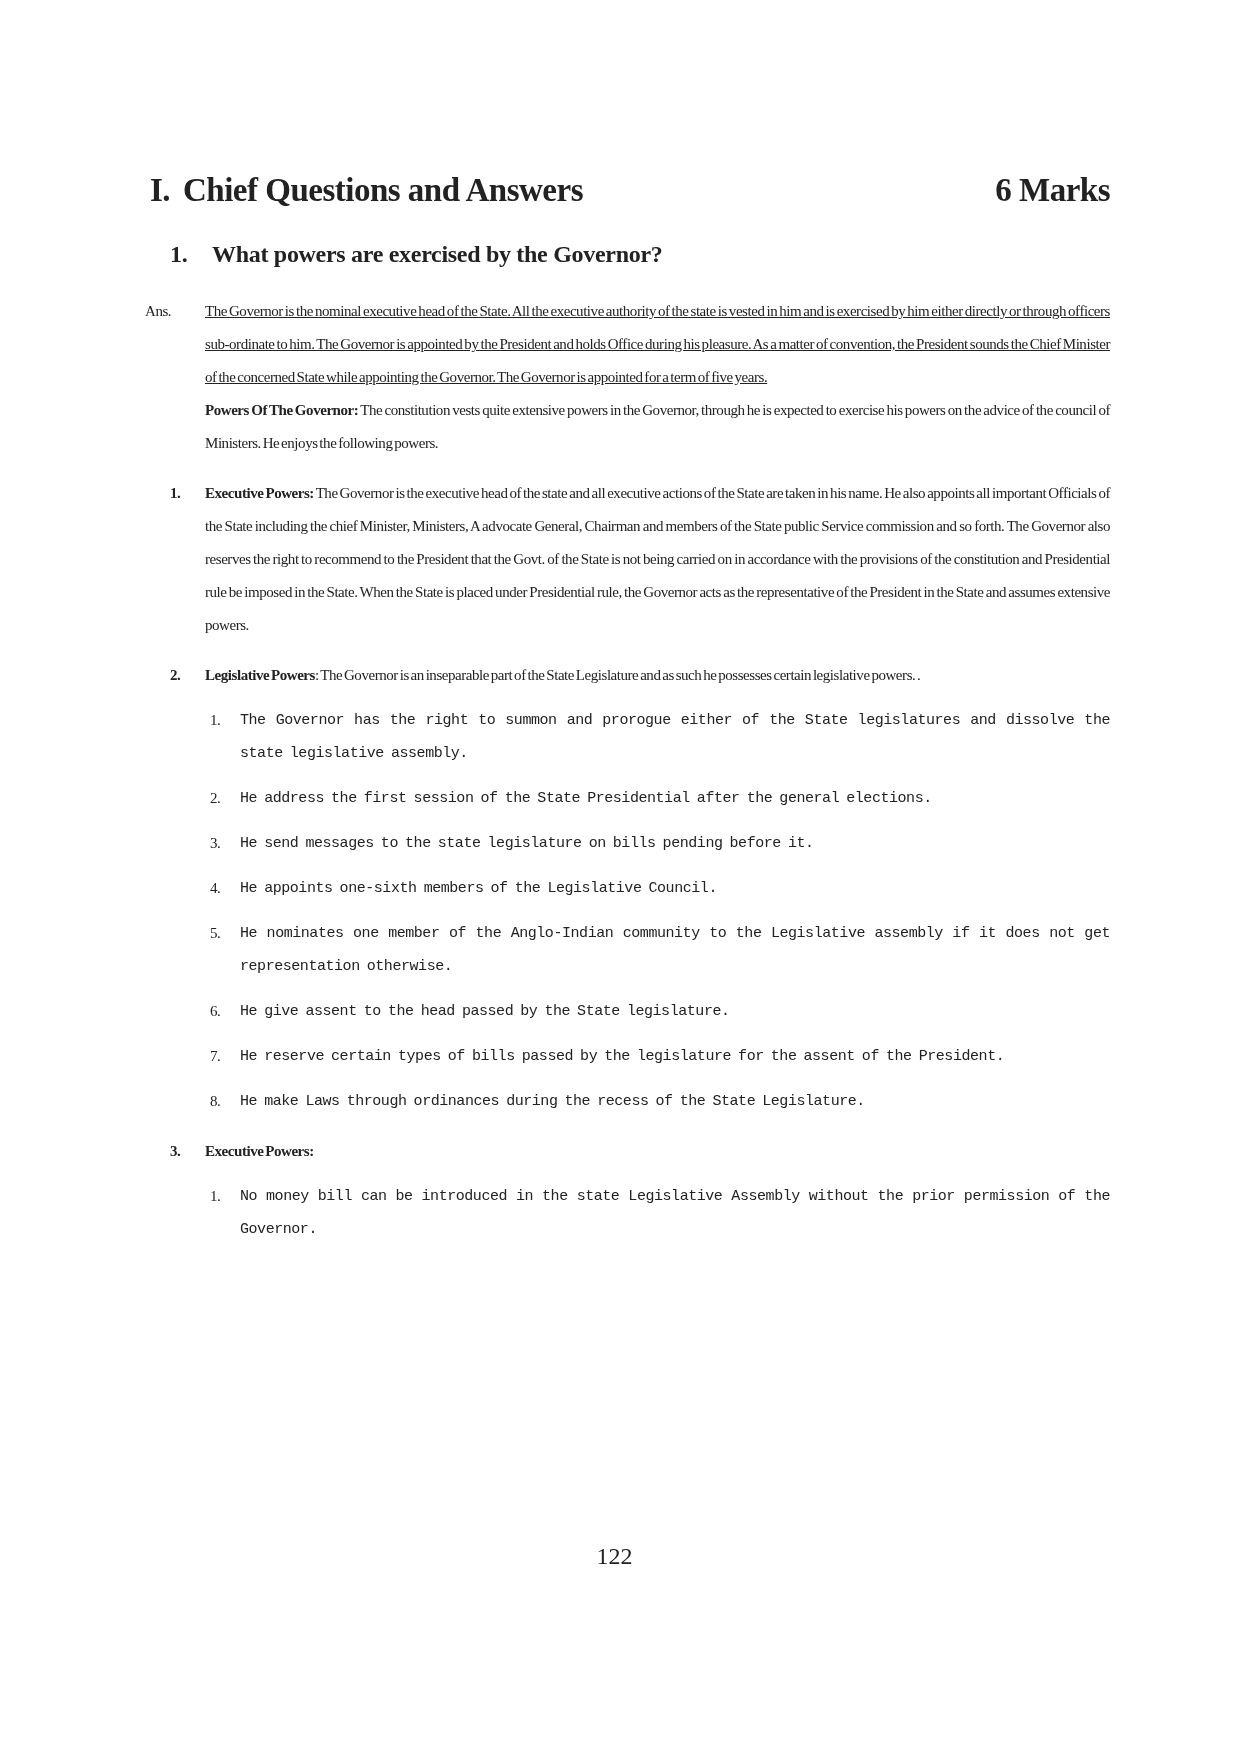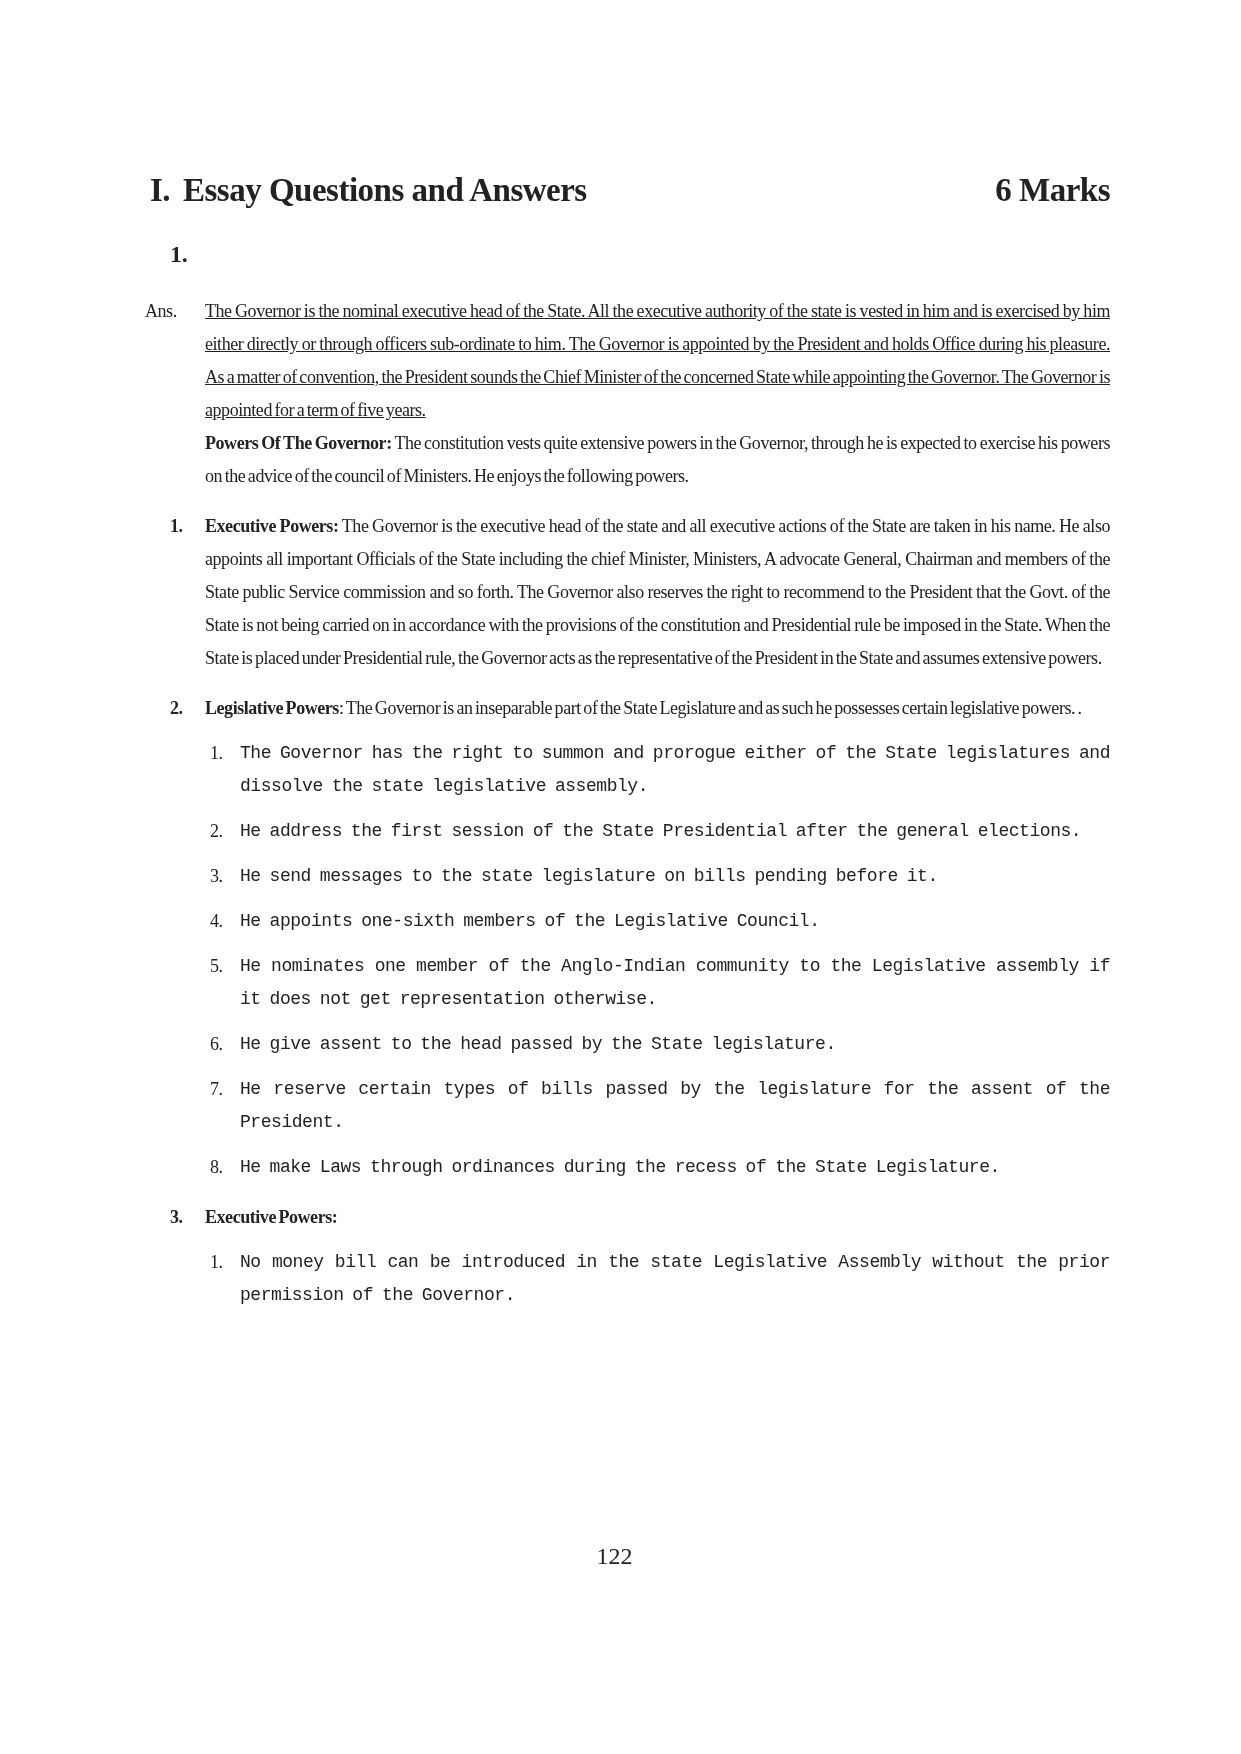--- a/index.html
+++ b/index.html
@@ -40,21 +40,21 @@
     margin-top: 28px;
     display: flex;
     font-weight: bold;
     font-size: 24px;
     line-height: 33px;
     letter-spacing: -0.3px;
   }
   .q-num { width: 42px; padding-left: 37px; flex: 0 0 auto; }
   
   .bodytext {
-    font-size: 18px;
+    font-size: 15px;
     line-height: 33px;
     letter-spacing: -0.45px;
     word-spacing: -1.5px;
     text-align: justify;
   }
   p { margin: 0; }
   
   .answer-block {
     margin-top: 24px;
     display: flex;
@@ -108,27 +108,28 @@
 </style>
 </head>
 <body>
 
 <div class="page">
   <div class="content">
 
     <div class="heading-row">
       <div class="heading-left">
         <span class="heading-numeral">I.</span>
-        <span class="heading-title">Essay Questions and Answers</span>
+        <span class="heading-title">Chief Questions and Answers</span>
       </div>
       <div class="heading-marks">6 Marks</div>
     </div>
 
     <div class="question-row">
       <span class="q-num">1.</span>
+      <span class="q-text">What powers are exercised by the Governor?</span>
     </div>
 
     <div class="answer-block bodytext">
       <div class="ans-label">Ans.</div>
       <p class="ans-body">The Governor is the nominal executive head of the State. All the executive authority of the state is vested in him and is exercised by him either directly or through officers sub-ordinate to him. The Governor is appointed by the President and holds Office during his pleasure. As a matter of convention, the President sounds the Chief Minister of the concerned State while appointing the Governor. The Governor is appointed for a term of five years.</p>
     </div>
 
     <p class="powers-para bodytext"><b>Powers Of The Governor:</b><span> The constitution vests quite extensive powers in the Governor, through he is expected to exercise his powers on the advice of the council of Ministers. He enjoys the following powers.</span></p>
 
     <div id="sections-root">

